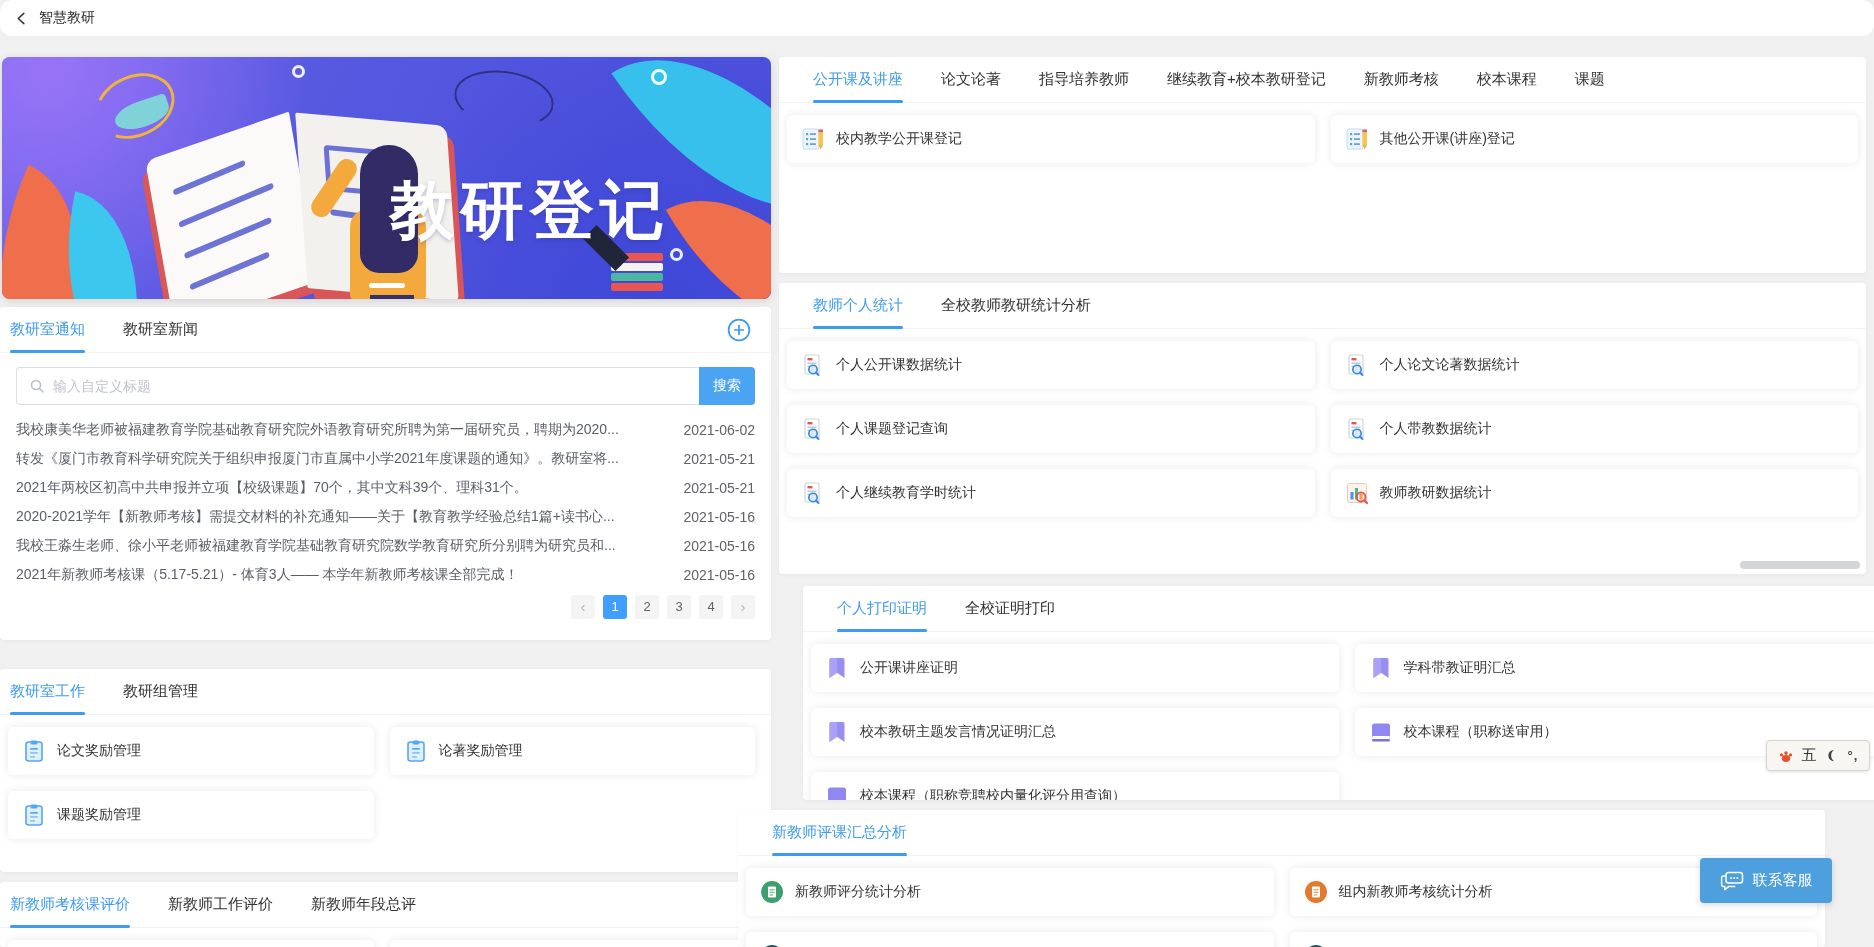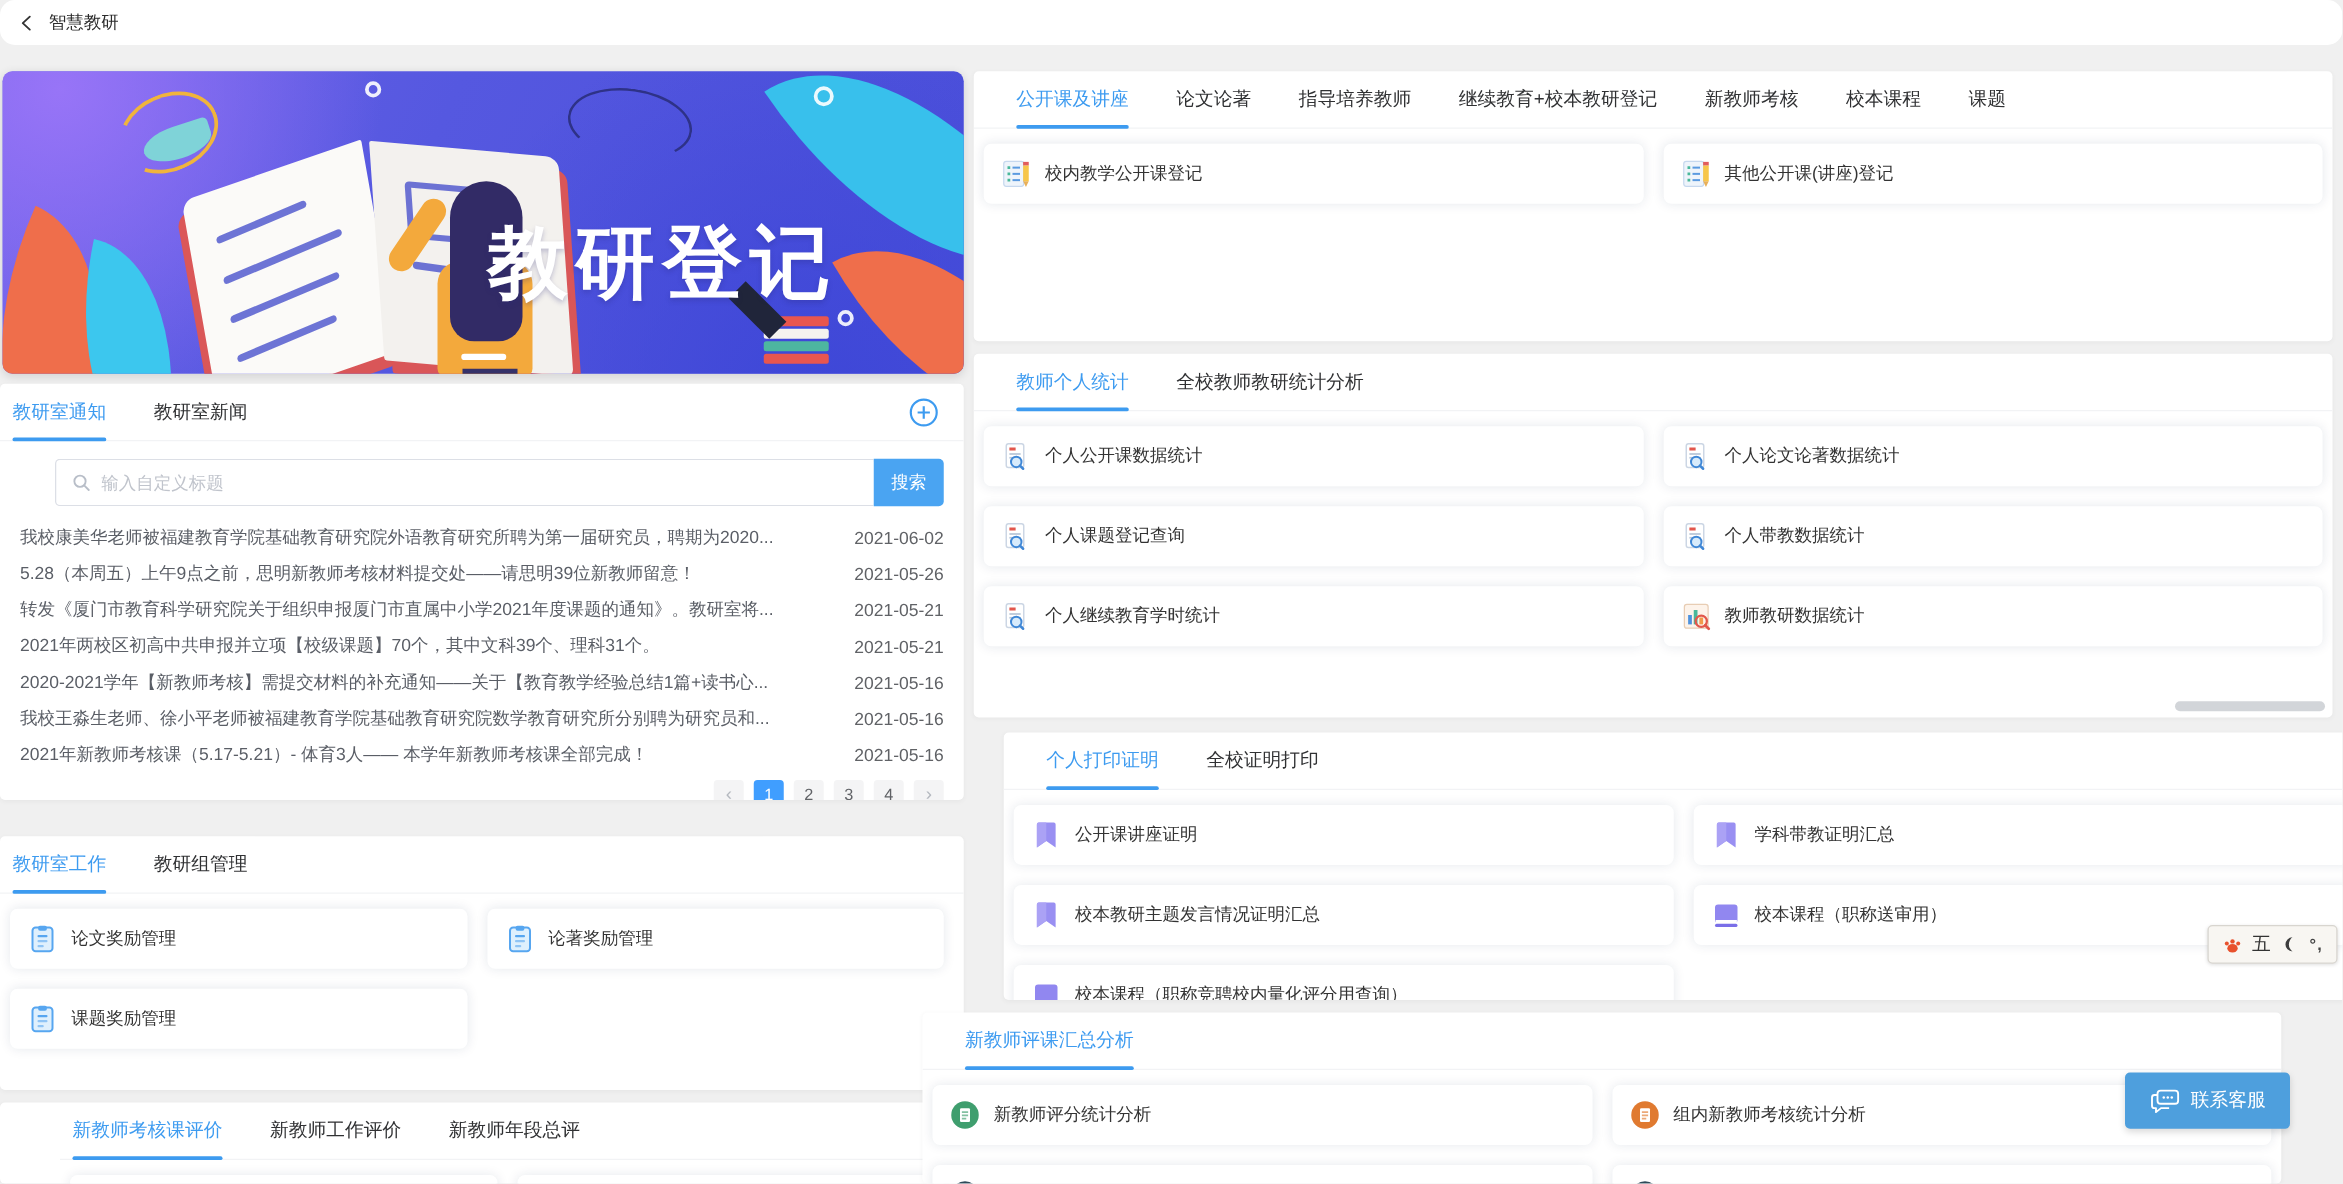--- a/index.html
+++ b/index.html
@@ -29,39 +29,39 @@
   .cards { display:grid; grid-template-columns:1fr 1fr; gap:16px; padding:12px 8px; }
   .card { height:48px; background:#fff; border-radius:6px; box-shadow:0 0 9px rgba(15,40,80,.10);
           display:flex; align-items:center; gap:11px; padding:0 14px; font-size:14px; color:#333;
           cursor:pointer; }
   .card .cicon { flex:0 0 auto; width:24px; height:24px; }
 
   
   #notice-panel { left:0; top:307px; width:771px; height:333px; }
   .search-row { display:flex; margin:14px 16px 6px; }
   .search-box { flex:1; display:flex; align-items:center; gap:8px; height:38px;
-                border:1px solid #dcdfe6; border-right:none; border-radius:4px 0 0 4px; padding:0 12px;margin-left:28px; }
+                border:1px solid #dcdfe6; border-right:none; border-radius:4px 0 0 4px; padding:0 12px; }
   .search-box input { flex:1; border:none; outline:none; font-size:14px; color:#606266; }
   .search-box input::placeholder { color:#c0c4cc; }
   .search-btn { width:56px; height:38px; border:none; background:#4aa4f2; color:#fff; font-size:14px;
                 border-radius:0 4px 4px 0; cursor:pointer; }
   .notices { list-style:none; padding:4px 16px 0; }
   .notices li { height:29px; display:flex; align-items:center; gap:14px; cursor:pointer; }
   .nt { flex:1; font-size:14px; color:#5a5e66; white-space:nowrap; overflow:hidden; text-overflow:ellipsis; }
   .nd { font-size:14px; color:#606266; }
   .pager { display:flex; justify-content:flex-end; gap:8px; padding:6px 16px 0; }
   .pg { min-width:24px; height:24px; border:none; border-radius:3px; background:#f4f4f5; color:#606266;
         font-size:13px; cursor:pointer; line-height:24px; }
   .pg.active { background:#409eff; color:#fff; }
   .pg.arrow { color:#b4b8bf; font-size:15px; }
 
   
   #work-panel { left:0; top:669px; width:771px; height:203px; }
   #work-panel .cards { padding:12px 16px 0 8px; }
-  #eval-panel { left:0; top:882px; width:771px; height:65px;padding-left:48px; }
+  #eval-panel { left:0; top:882px; width:771px; height:65px; }
   #eval-panel .cards { padding:12px 16px 0 8px; }
 
   
   #openclass-panel { left:779px; top:57px;  width:1087px; height:216px; }
   #stats-panel     { left:779px; top:283px; width:1087px; height:291px; }
   #print-panel     { left:803px; top:586px; width:1087px; height:214px; }
   #review-panel    { left:738px; top:810px; width:1087px; height:137px; }
 
   .vthumb { position:absolute; right:3px; width:8px; border-radius:4px; background:#c9cdd2; cursor:pointer; }
   .hthumb { position:absolute; height:8px; border-radius:4px; background:#d2d5d9; cursor:pointer; }
@@ -266,24 +266,20 @@
             </svg>
           </span>
         <input placeholder="输入自定义标题" style="">
       </div>
       <button class="search-btn">搜索</button>
     </div>
     <ul class="notices">
       <li>
           <span class="nt">我校康美华老师被福建教育学院基础教育研究院外语教育研究所聘为第一届研究员，聘期为2020...</span>
           <span class="nd">2021-06-02</span>
-        </li>
-      <li>
-          <span class="nt">5.28（本周五）上午9点之前，思明新教师考核材料提交处——请思明39位新教师留意！</span>
-          <span class="nd">2021-05-26</span>
         </li>
       <li>
           <span class="nt">转发《厦门市教育科学研究院关于组织申报厦门市直属中小学2021年度课题的通知》。教研室将...</span>
           <span class="nd">2021-05-21</span>
         </li>
       <li>
           <span class="nt">2021年两校区初高中共申报并立项【校级课题】70个，其中文科39个、理科31个。</span>
           <span class="nd">2021-05-21</span>
         </li>
       <li>

